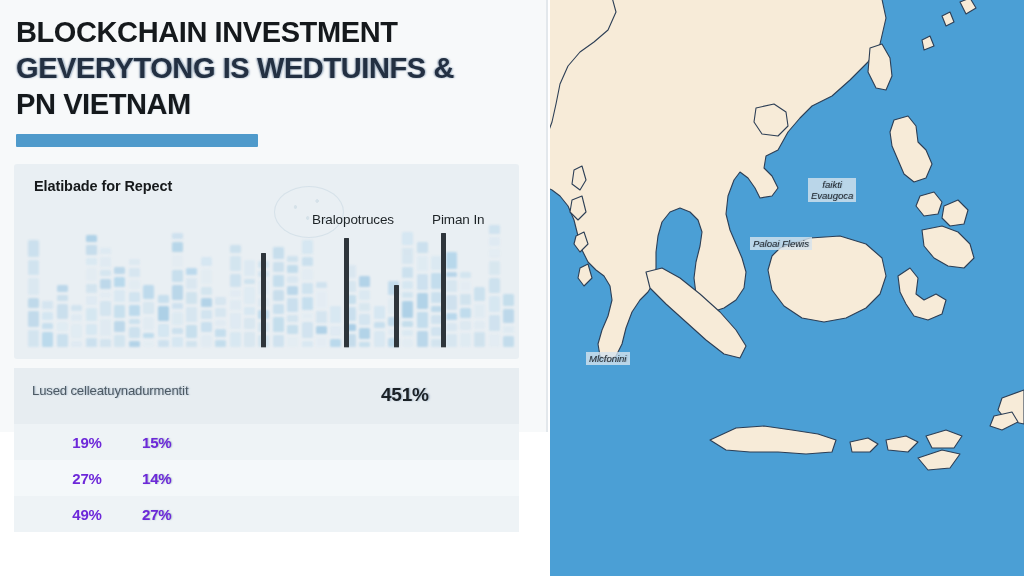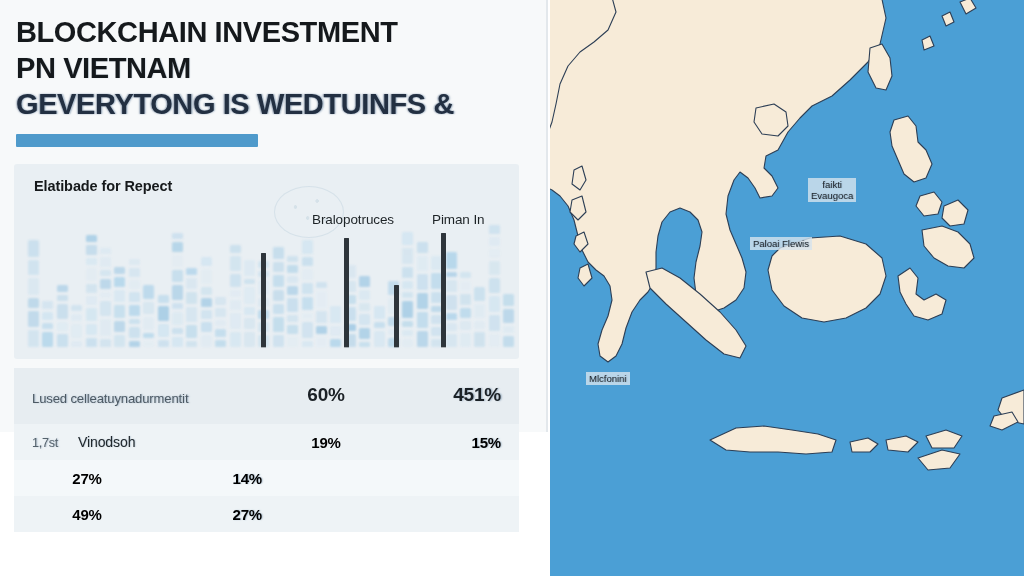--- a/index.html
+++ b/index.html
@@ -88,76 +88,76 @@
   }
   .trow.header{
     height:56px; background:#e7edf1; align-items:flex-start; padding-top:8px;
   }
   .trow.body{ height:36px; }
   .trow.odd{ background:#eef3f6; }
   .trow.even{ background:#f4f8fa; }
 
   .c-label{ flex:1 1 auto; min-width:0; }
   .c-v1{ width:110px; text-align:center; }
-  .c-v2{ width:120px; text-align:right; }
+  .c-v2{ width:120px; text-align:left; }
 
   .h-title{
     font-size:14.5px; font-weight:bold; color:#14181a; letter-spacing:-.1px;
   }
   .h-sub{
-    font-size:13px; color:#4d5a64; margin-top:15px; letter-spacing:-.1px;
+    font-size:13px; color:#4d5a64; margin-top:7px; letter-spacing:-.1px;
     text-shadow:1px 0 1.4px rgba(150,170,190,.8);
     filter:blur(.3px);
   }
   .h-val{
     font-size:19px; font-weight:bold; color:#1b2126; letter-spacing:-.2px;
     padding-top:8px;
   }
   .h-val.v2{ text-shadow:1.2px 0 1.6px rgba(150,172,192,.85); }
 
   .rk{
     display:inline-block; width:46px; font-size:12.5px; color:#55626c;
     letter-spacing:-.2px;
     text-shadow:.9px 0 1.2px rgba(150,170,190,.7);
     filter:blur(.25px);
   }
   .rl{
     font-size:14px; color:#21282d; letter-spacing:-.1px;
     text-shadow:.8px 0 1.1px rgba(155,175,194,.65);
     filter:blur(.22px);
   }
-  .rv{ font-size:15px; font-weight:bold; color:#000000; letter-spacing:-.2px; }
+  .rv{ font-size:15px; font-weight:bold; color:#6d28d9; letter-spacing:-.2px; }
   .rv.blur{ text-shadow:1px 0 1.3px rgba(150,172,192,.75); }
 
   
   .map-panel{
     position:absolute; left:550px; top:0; width:474px; height:576px;
-    background:#4b9fd5; overflow:hidden;
+    background:#4b9fd5; overflow:hidden;font-style:italic;
   }
   .map-svg{ position:absolute; left:0; top:0; width:474px; height:576px; }
   .map-label{
     position:absolute;
     background:rgba(214,228,238,.80);
     color:#232a30; font-size:9.5px; line-height:11px;
     padding:1px 3px; white-space:nowrap; text-align:center;
     filter:blur(.35px);
     text-shadow:.8px 0 1px rgba(120,145,168,.8);
   }
 </style>
 </head>
 <body>
 
 <div id="root">
 
   <section class="left-panel">
 
     <div class="title-block">
       <div class="title-line l1">BLOCKCHAIN INVESTMENT</div>
+      <div class="title-line l2">GEVERYTONG IS WEDTUINFS &amp;</div>
       <div class="title-line l3">PN VIETNAM</div>
-      <div class="title-line l2">GEVERYTONG IS WEDTUINFS &amp;</div>
     </div>
 
     <div class="accent-bar"></div>
 
     <div class="chart-card">
       <div class="chart-title">Elatibade for Repect</div>
 
       <div class="chart-blobs" id="blob-layer">
           <div class="blob-col" style="left: 14px;">
             <div class="blob" style="height: 16.93px; background: rgb(174, 211, 234); opacity: 0.41;"></div>
@@ -448,27 +448,25 @@
           <div class="dark-bar" style="left: 427px; top: 68.6px; height: 114.4px; background: rgb(46, 53, 59);"></div>
         </div>
     </div>
 
     <div class="table">
 
       <div class="trow header">
         <div class="c-label">
           <div class="h-sub">Lused celleatuynadurmentit</div>
         </div>
-        <div class="c-v1 h-val">60%</div>
         <div class="c-v2 h-val v2">451%</div>
       </div>
 
       <div id="table-body">
           <div class="trow body odd">
-            <div class="c-label"><span class="rk">1,7st</span><span class="rl">Vinodsoh</span></div>
             <div class="c-v1 rv">19%</div>
             <div class="c-v2 rv blur">15%</div>
           </div>
           <div class="trow body even">
             <div class="c-v1 rv">27%</div>
             <div class="c-v2 rv blur">14%</div>
           </div>
           <div class="trow body odd">
             <div class="c-v1 rv">49%</div>
             <div class="c-v2 rv blur">27%</div>
@@ -546,16 +544,16 @@
 
         <path d="M 392,16 L 400,12 L 404,22 L 396,26 Z"></path>
         <path d="M 410,2 L 420,-2 L 426,8 L 416,14 Z"></path>
         <path d="M 372,40 L 380,36 L 384,46 L 374,50 Z"></path>
       </g>
     </svg>
 
     <div id="map-label-layer">
         <div class="map-label" style="left: 258px; top: 178px;">faikti<br>Evaugoca</div>
         <div class="map-label" style="left: 200px; top: 237px; text-align: center;">Paloai Flewis</div>
-        <div class="map-label" style="left: 36px; top: 372px;">Mlcfonini</div>
+        <div class="map-label" style="left: 36px; top: 352px;">Mlcfonini</div>
       </div>
   </section>
 </div>
 
 </body></html>

